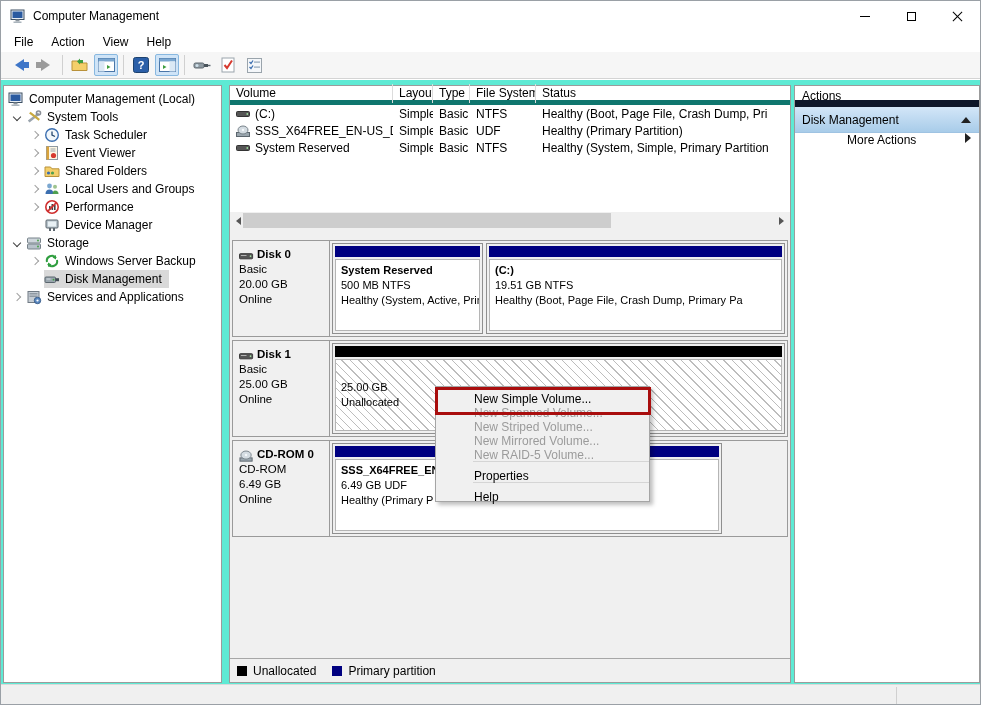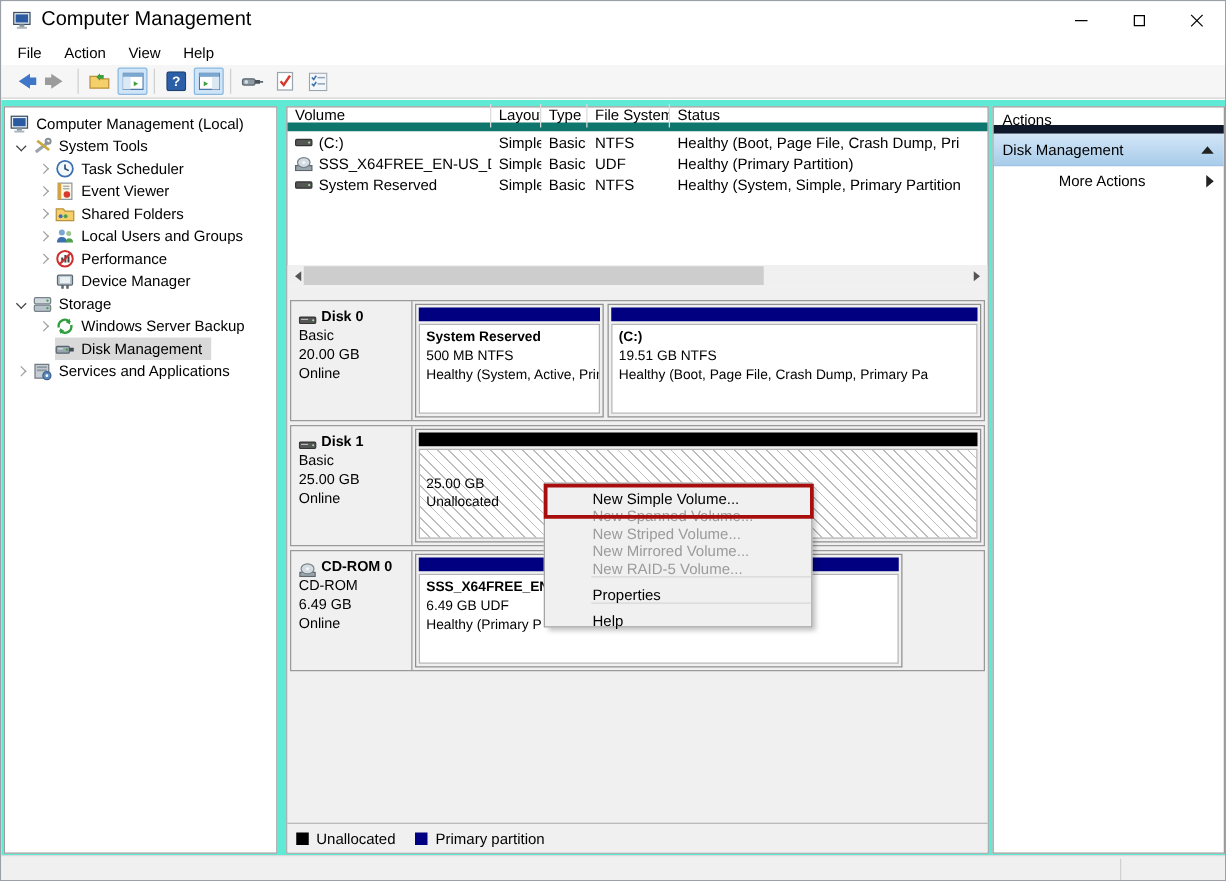--- a/index.html
+++ b/index.html
@@ -5,21 +5,21 @@
   html,body{margin:0;padding:0;background:#e8e8e8;}
   *{box-sizing:border-box;}
   .win{
     position:relative;width:981px;height:705px;background:#ffffff;
     font-family:"Liberation Sans","DejaVu Sans",sans-serif;font-size:12px;color:#000;
     border:1px solid #9aa0a6;overflow:hidden;
   }
   
   .titlebar{position:absolute;left:0;top:0;width:100%;height:30px;background:#fff;display:flex;align-items:center;}
   .titlebar .appico{margin-left:9px;width:16px;height:16px;flex:0 0 auto;}
-  .titlebar .ttext{margin-left:7px;font-size:16px;text-align:center;}
+  .titlebar .ttext{margin-left:7px;font-size:12px;text-align:center;}
   .tctrls{position:absolute;right:0;top:0;height:30px;display:flex;}
   .tbtn{width:46px;height:30px;display:flex;align-items:center;justify-content:center;position:relative;}
   .glyph-min{width:10px;height:1px;background:#000;}
   .glyph-max{width:9px;height:9px;border:1px solid #000;}
   .glyph-close{position:relative;width:11px;height:11px;}
   .glyph-close::before,.glyph-close::after{content:"";position:absolute;left:-1px;top:5px;width:13px;height:1px;background:#000;}
   .glyph-close::before{transform:rotate(45deg);}
   .glyph-close::after{transform:rotate(-45deg);}
   
   .menubar{position:absolute;left:0;top:30px;width:100%;height:21px;background:#fff;display:flex;align-items:center;padding-left:4px;}
@@ -43,21 +43,21 @@
   .ti{height:18px;display:flex;align-items:center;white-space:nowrap;}
   .chevslot{width:18px;flex:0 0 auto;display:flex;align-items:center;justify-content:center;}
   .chev{width:6px;height:6px;border-right:1.5px solid #8a8a8a;border-bottom:1.5px solid #8a8a8a;}
   .chev.col{transform:rotate(-45deg);border-color:#a0a0a0;}
   .chev.exp{transform:rotate(45deg);border-color:#404040;}
   .ico16{width:16px;height:16px;flex:0 0 auto;margin-right:5px;}
   .tsel{background:#d9d9d9;display:flex;align-items:center;height:18px;padding-right:3px;}
   .tlabel{padding-right:4px;}
   
   .vt{height:143px;display:flex;flex-direction:column;flex:0 0 auto;position:relative;}
-  .vth{display:flex;height:19px;border-bottom:7px solid #0f766e;flex:0 0 auto;align-items:center;}
+  .vth{display:flex;height:19px;border-bottom:5px solid #0f766e;flex:0 0 auto;align-items:center;}
   .vth .hc{height:19px;line-height:19px;border-right:1px solid #dcdcdc;padding-left:6px;overflow:hidden;white-space:nowrap;}
   .vtr{display:flex;height:17px;align-items:center;white-space:nowrap;}
   .vtr .c{padding-left:6px;overflow:hidden;white-space:nowrap;}
   .c-vol{width:163px;flex:0 0 auto;display:flex;align-items:center;}
   .c-lay{width:40px;flex:0 0 auto;}
   .c-typ{width:37px;flex:0 0 auto;}
   .c-fs{width:66px;flex:0 0 auto;}
   .c-st{flex:1;}
   .vicon{width:16px;height:12px;flex:0 0 auto;margin-right:3px;}
   
@@ -90,21 +90,21 @@
   .cmenu{position:absolute;left:434px;top:385px;width:215px;background:#f0f0f0;border:1px solid #a5a5a5;box-shadow:3px 3px 4px rgba(0,0,0,0.25);z-index:20;padding:1px 0;}
   .mi{height:14px;line-height:23px;padding-left:38px;white-space:nowrap;}
   .mi.dis{color:#9b9b9b;}
   .msep{height:1px;background:#d5d5d5;margin:3px 0 3px 37px;}
   .hlbox{position:absolute;left:-1px;top:-1px;width:216px;height:28px;border:3px solid #a90e0e;pointer-events:none;}
   
   .acth{height:21px;font-weight:normal;padding:3px 0 0 7px;border-bottom:7px solid #0f172a;}
   .actdm{height:26px;display:flex;align-items:center;padding:0 8px 0 7px;background:linear-gradient(#d3e6f8,#a8cce9);border-bottom:1px solid #9fc3e2;}
   .actdm .sp{flex:1;}
   .tri-up{width:0;height:0;border-left:5px solid transparent;border-right:5px solid transparent;border-bottom:6px solid #222;}
-  .actmore{height:23px;display:flex;align-items:center;padding:0 8px 0 52px;}
+  .actmore{height:23px;display:flex;padding:0 8px 0 52px;}
   .actmore .sp{flex:1;}
   .tri-rt{width:0;height:0;border-top:5px solid transparent;border-bottom:5px solid transparent;border-left:6px solid #222;}
   
   .statusbar{position:absolute;left:0;top:683px;width:100%;height:22px;background:#f0f0f0;border-top:1px solid #d9d9d9;}
   .statusbar .sdiv{position:absolute;left:895px;top:2px;width:1px;height:20px;background:#d0d0d0;}
 </style>
 </head>
 <body>
 
 <div class="win">

